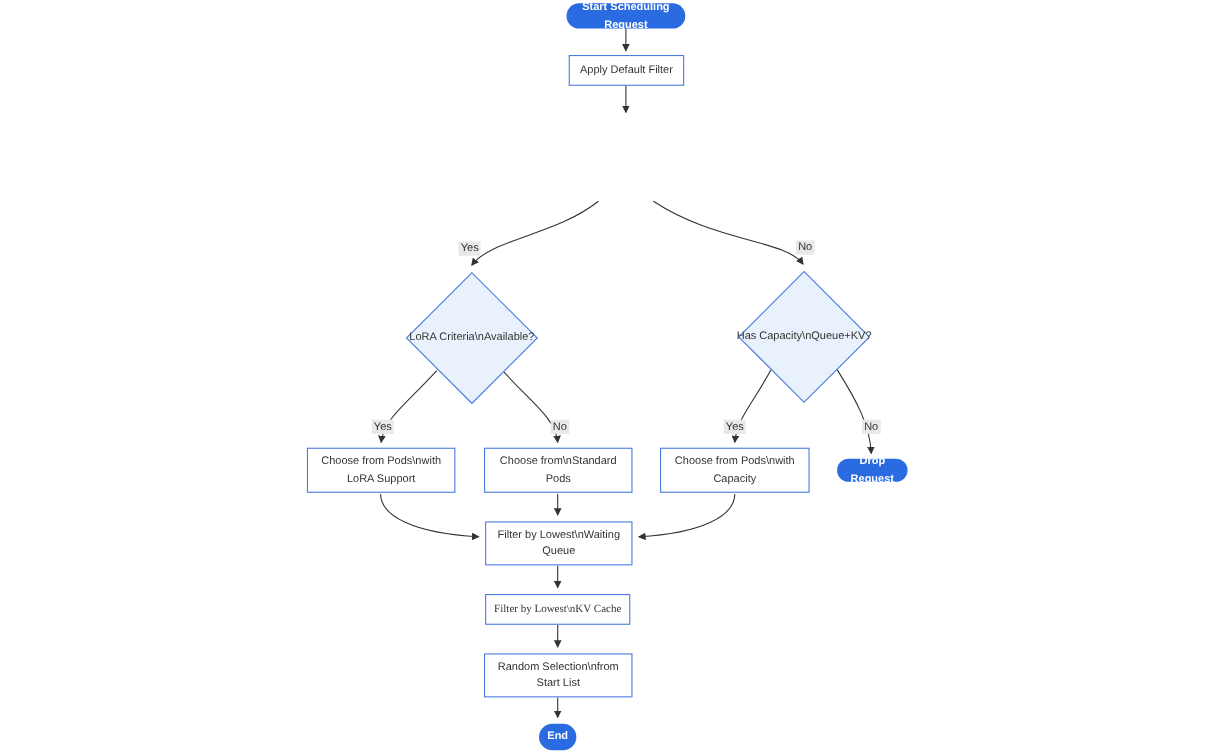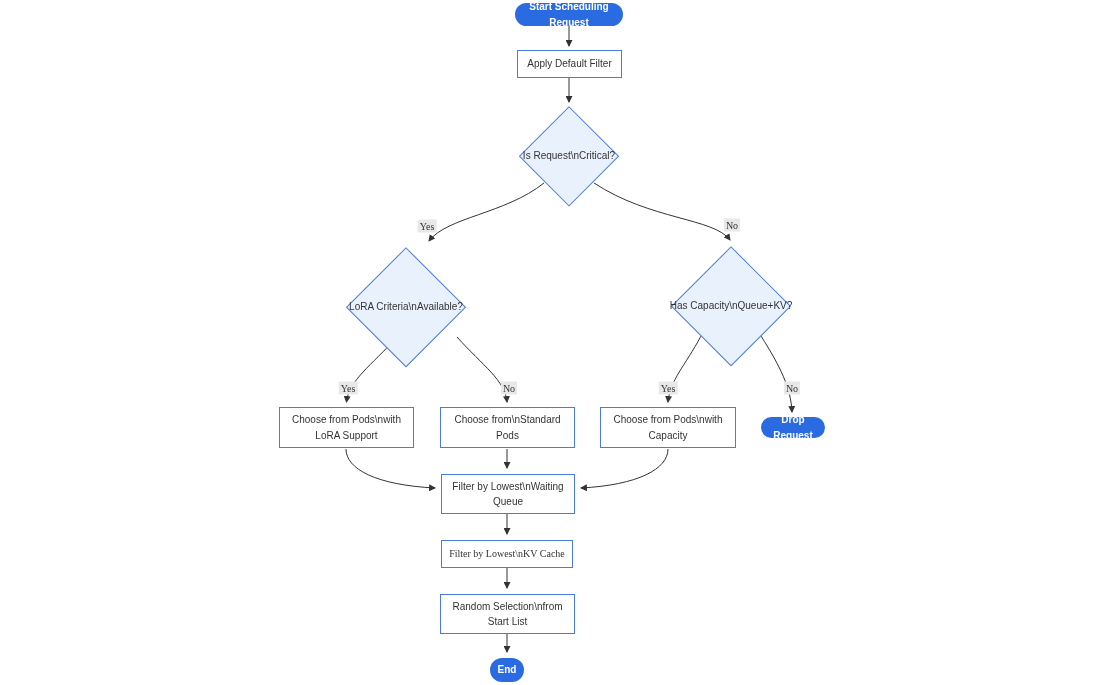--- a/index.html
+++ b/index.html
@@ -5,26 +5,26 @@
   html,body{margin:0;padding:0;background:#ffffff;font-family:"Liberation Sans",sans-serif;}
   .canvas{position:relative;width:1103px;height:685px;background:#ffffff;overflow:hidden;}
   svg.edges{position:absolute;left:0;top:0;width:1103px;height:685px;}
   .edgepath{fill:none;stroke:#333333;stroke-width:1;}
   .node{position:absolute;box-sizing:border-box;display:flex;align-items:center;justify-content:center;text-align:center;color:#333333;font-size:10px;line-height:1.55;}
   .process{background:#ffffff;border:1.5px solid #4A7BDE;}
   .process .nlabel{padding:0 4px;}
   .stadium{background:#2A6BE2;color:#ffffff;font-weight:700;border-radius:999px;}
   .decision .diamond{position:absolute;left:50%;top:50%;width:70.5%;height:70.5%;transform:translate(-50%,-50%) rotate(45deg);background:#E9F2FC;border:1.6px solid #4A7BDE;box-sizing:border-box;}
   .decision .dlabel{position:relative;white-space:nowrap;}
-  .elabel{position:absolute;transform:translate(-50%,-50%);background:#e8e8e8;color:#333333;font-size:10px;line-height:1.3;padding:0 2px;font-family:Liberation Serif, serif;}
+  .elabel{position:absolute;transform:translate(-50%,-50%);background:#e8e8e8;color:#333333;font-size:10px;line-height:1.3;padding:0 2px;}
   
   #n-start{left:515px;top:3px;width:108px;height:23px;}
   #n-apply{left:517px;top:50px;width:105px;height:28px;}
   #n-critical{left:519px;top:106px;width:100px;height:100px;}
-  #n-lora{left:346px;top:247px;width:120px;height:120px;}
+  #n-lora{left:369px;top:247px;width:120px;height:120px;}
   #n-capacity{left:671px;top:246px;width:120px;height:120px;}
   #n-choose-lora{left:279px;top:407px;width:135px;height:41px;}
   #n-choose-standard{left:440px;top:407px;width:135px;height:41px;}
   #n-choose-capacity{left:600px;top:407px;width:136px;height:41px;}
   #n-drop{left:761px;top:417px;width:64px;height:21px;font-size:10px;}
   #n-filter-waiting{left:441px;top:474px;width:134px;height:40px;}
   #n-filter-kv{left:441px;top:540px;width:132px;height:28px;font-family:Liberation Serif, serif;}
   #n-random{left:440px;top:594px;width:135px;height:40px;}
   #n-end{left:490px;top:658px;width:34px;height:24px;}
   
@@ -63,24 +63,20 @@
   </svg>
 
   <div class="node stadium" id="n-start">
     <span class="nlabel">Start Scheduling Request</span>
   </div>
 
   <div class="node process" id="n-apply">
     <span class="nlabel">Apply Default Filter</span>
   </div>
 
-  <div class="node decision" id="n-critical">
-    <div class="diamond"></div>
-    <span class="dlabel">Is Request\nCritical?</span>
-  </div>
 
   <div class="node decision" id="n-lora">
     <div class="diamond"></div>
     <span class="dlabel">LoRA Criteria\nAvailable?</span>
   </div>
 
   <div class="node decision" id="n-capacity">
     <div class="diamond"></div>
     <span class="dlabel">Has Capacity\nQueue+KV?</span>
   </div>

